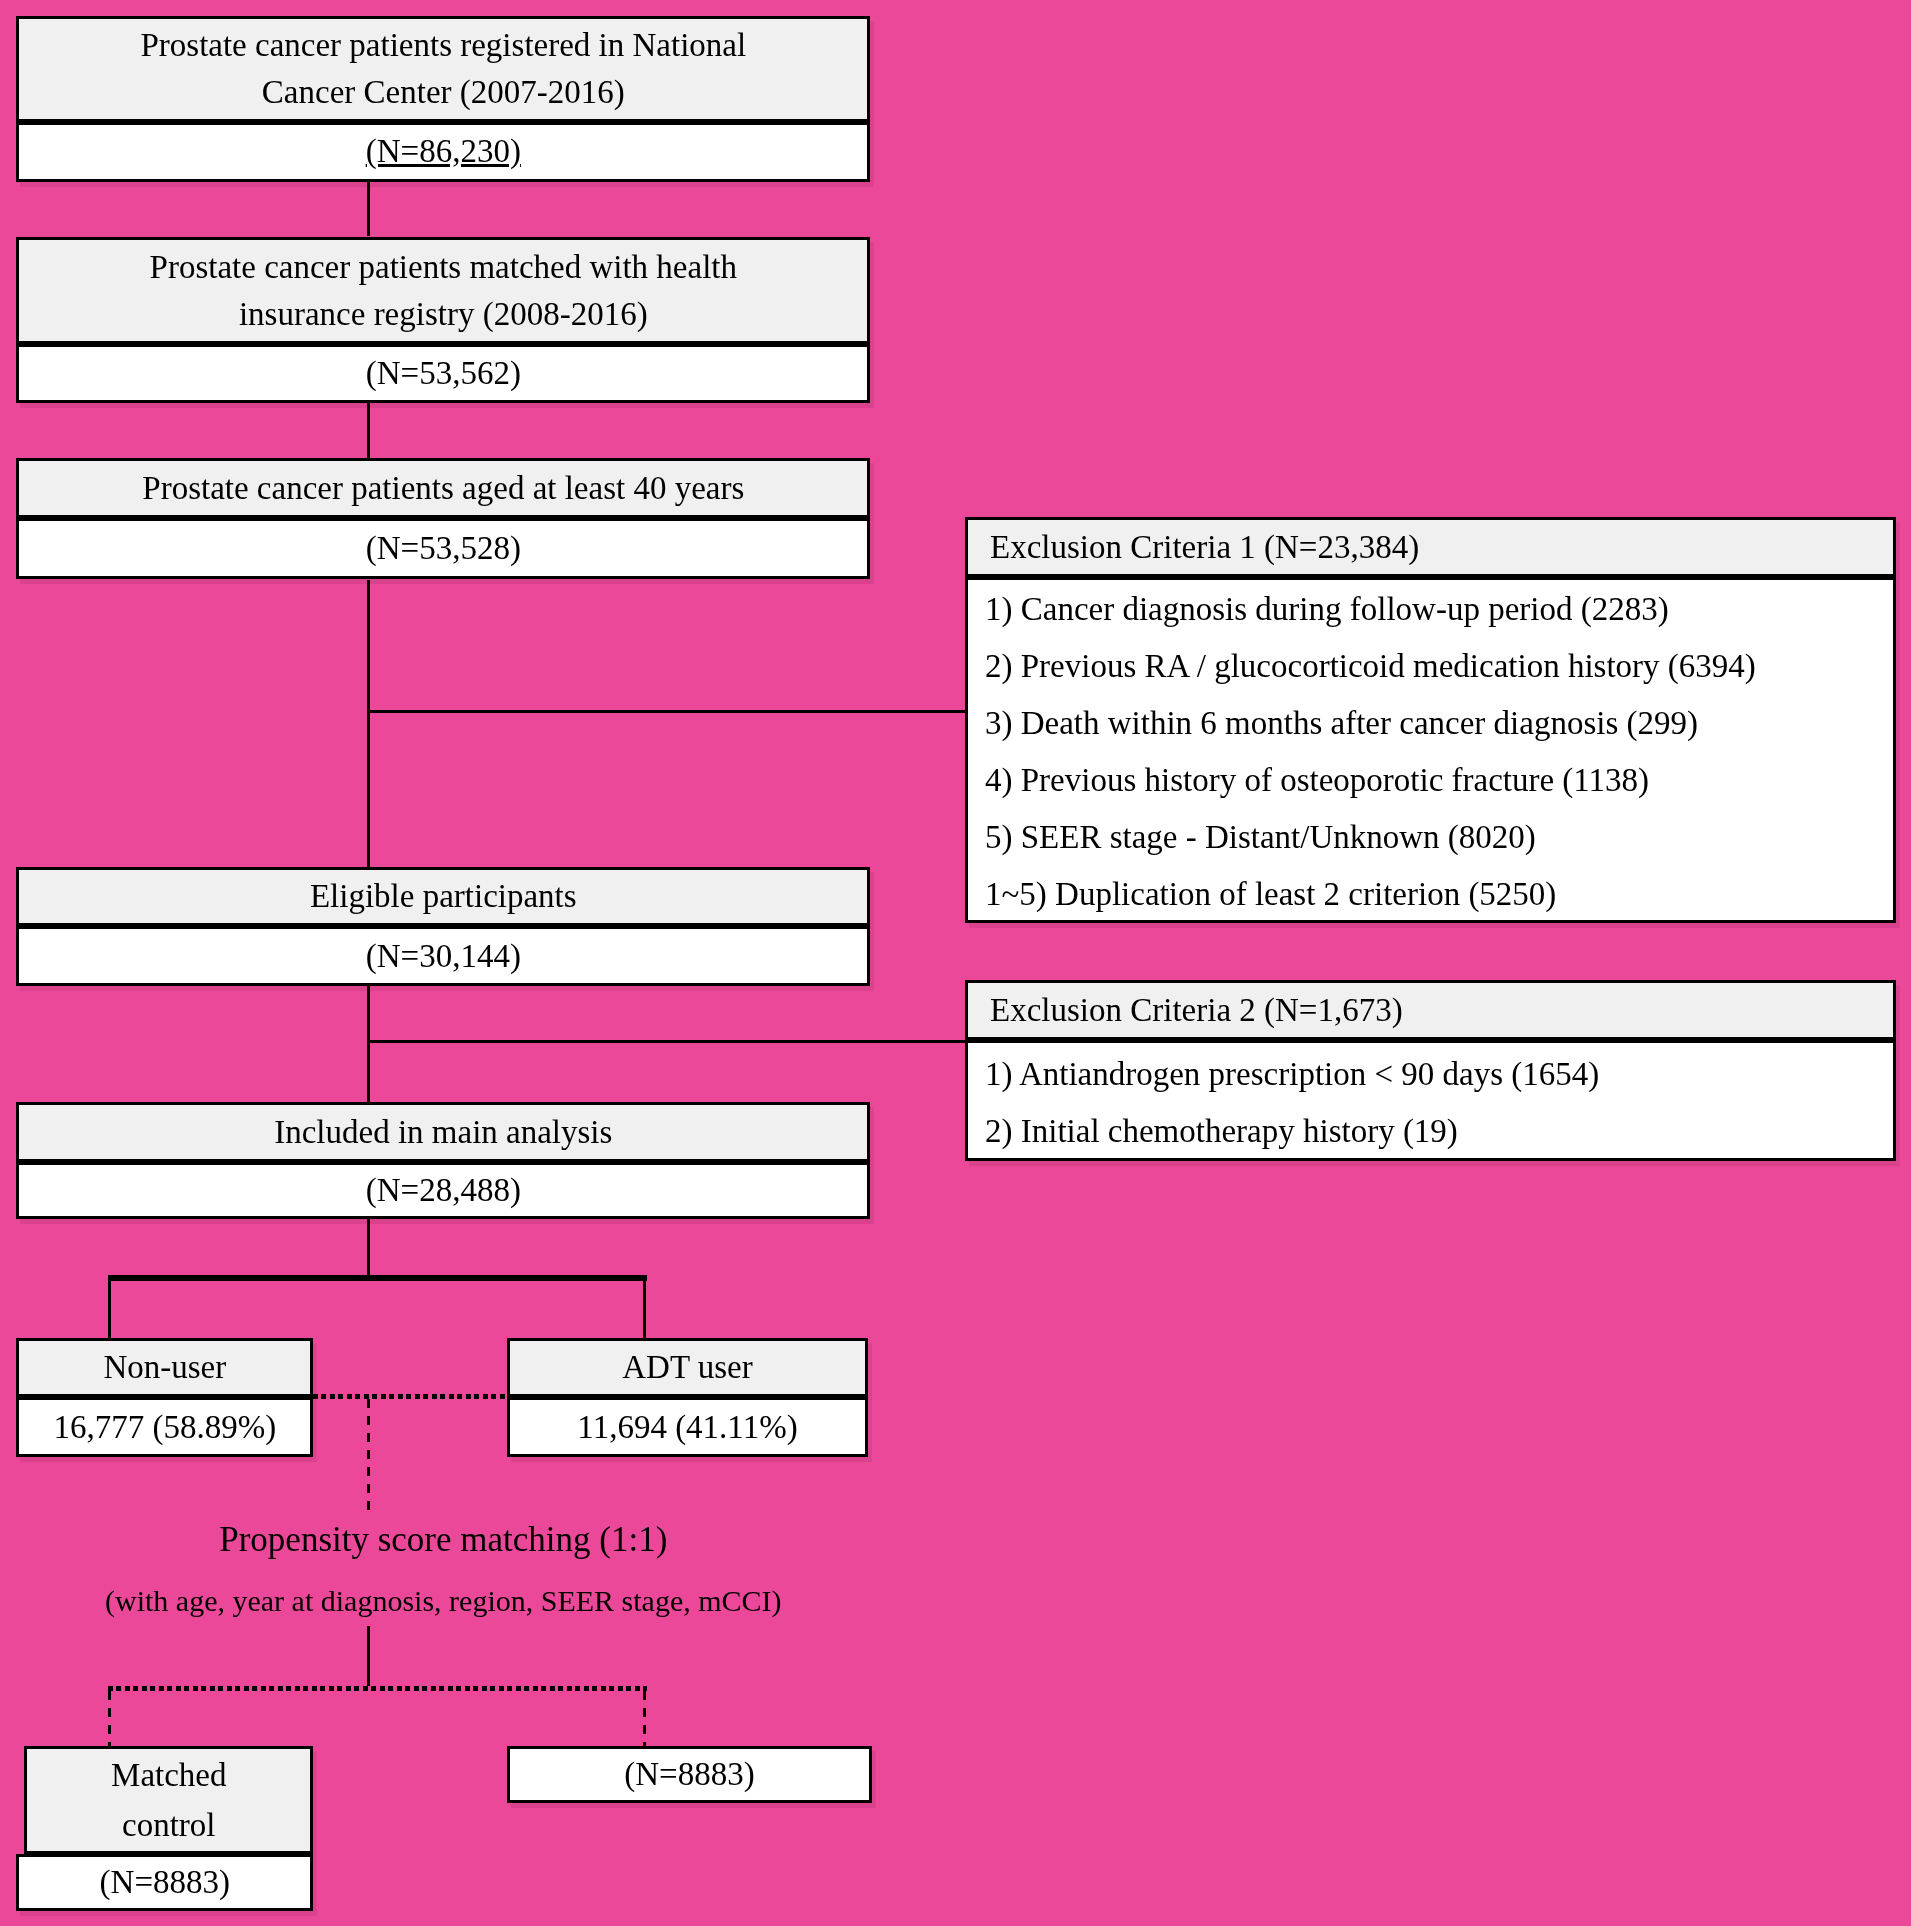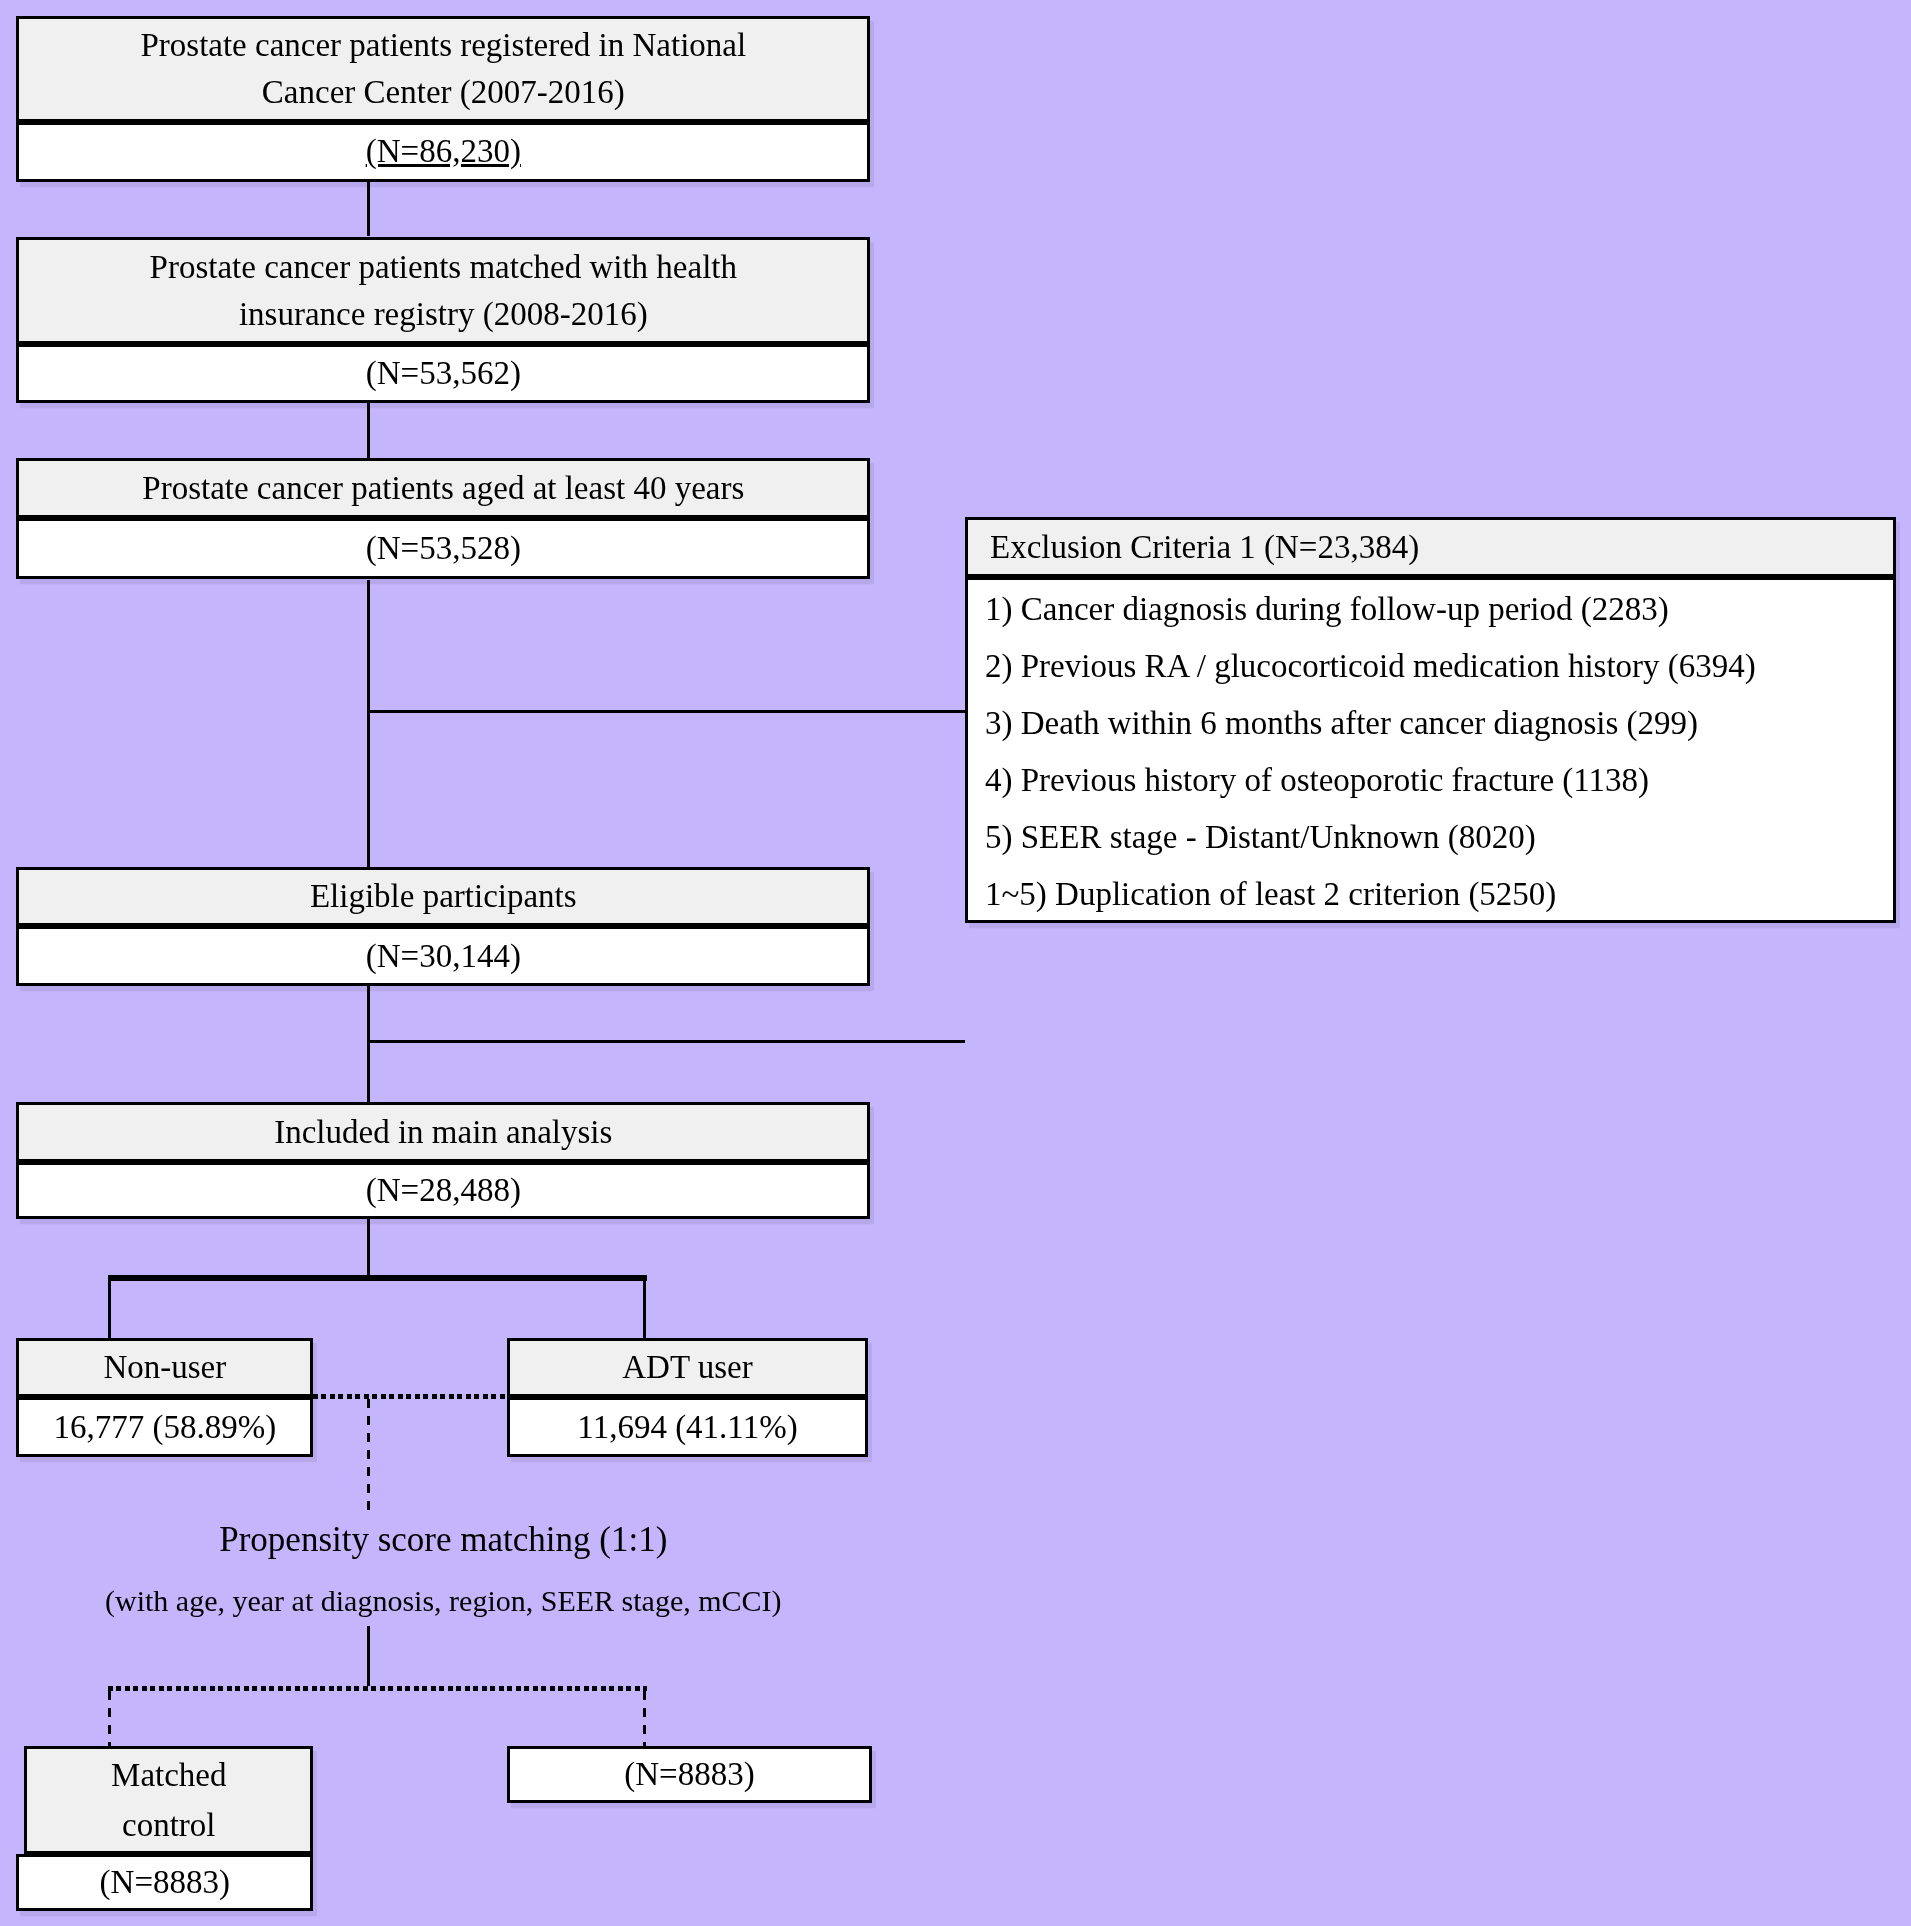--- a/index.html
+++ b/index.html
@@ -1,20 +1,20 @@
 <!DOCTYPE html>
 <html style="font-size:10.4px"><head>
 <meta charset="utf-8">
 <style>
   html, body { margin: 0; padding: 0; background: #ffffff; }
   #canvas {
     position: relative;
     width: 1912px;
     height: 1926px;
-    background: #c4b5fd;
+    background: #ec4899;
     font-family: "Liberation Serif", "DejaVu Serif", serif;
     color: #000000;
   }
   .box { position: absolute; box-shadow: 3.9px 5.2px 0 rgba(0,0,0,0.07); }
   .hd {
     box-sizing: border-box;
     background: #f0f0f0;
     border: 3.3px solid #000;
     display: flex; align-items: center; justify-content: center;
     text-align: center;
@@ -98,20 +98,27 @@
     <div class="excl-body" style="height:346px;">
       <div class="excl-item">1) Cancer diagnosis during follow-up period (2283)</div>
       <div class="excl-item">2) Previous RA / glucocorticoid medication history (6394)</div>
       <div class="excl-item">3) Death within 6 months after cancer diagnosis (299)</div>
       <div class="excl-item">4) Previous history of osteoporotic fracture (1138)</div>
       <div class="excl-item">5) SEER stage - Distant/Unknown (8020)</div>
       <div class="excl-item">1~5) Duplication of least 2 criterion (5250)</div>
     </div>
   </div>
 
+  <div class="box" style="left:965px; top:980px; width:931px;">
+    <div class="excl-hd" style="height:60px;">Exclusion Criteria 2 (N=1,673)</div>
+    <div class="excl-body" style="height:121px; padding-top:2.6px;">
+      <div class="excl-item">1) Antiandrogen prescription &lt; 90 days (1654)</div>
+      <div class="excl-item">2) Initial chemotherapy history (19)</div>
+    </div>
+  </div>
 
   <div class="box" style="left:16.3px; top:1338px; width:297px;">
     <div class="hd" style="height:59px;">Non-user</div>
     <div class="val" style="height:60px;">16,777 (58.89%)</div>
   </div>
 
   <div class="box" style="left:507px; top:1338px; width:361px;">
     <div class="hd" style="height:59px;">ADT user</div>
     <div class="val" style="height:60px;">11,694 (41.11%)</div>
   </div>

